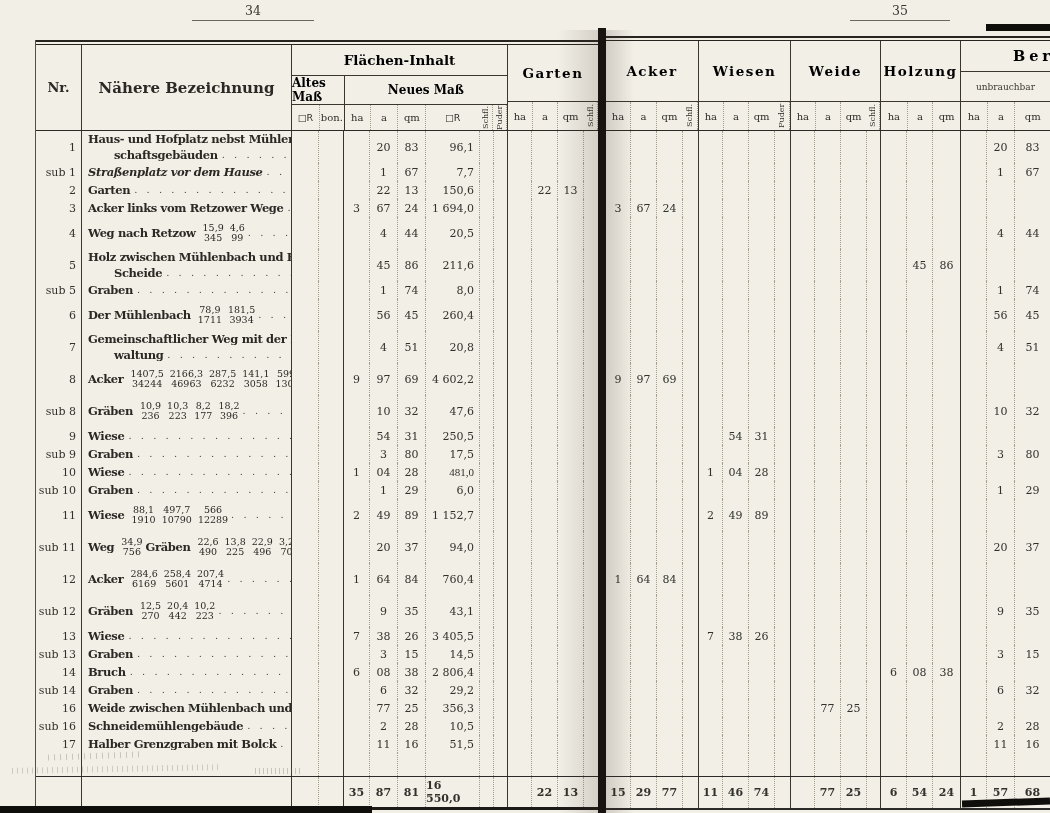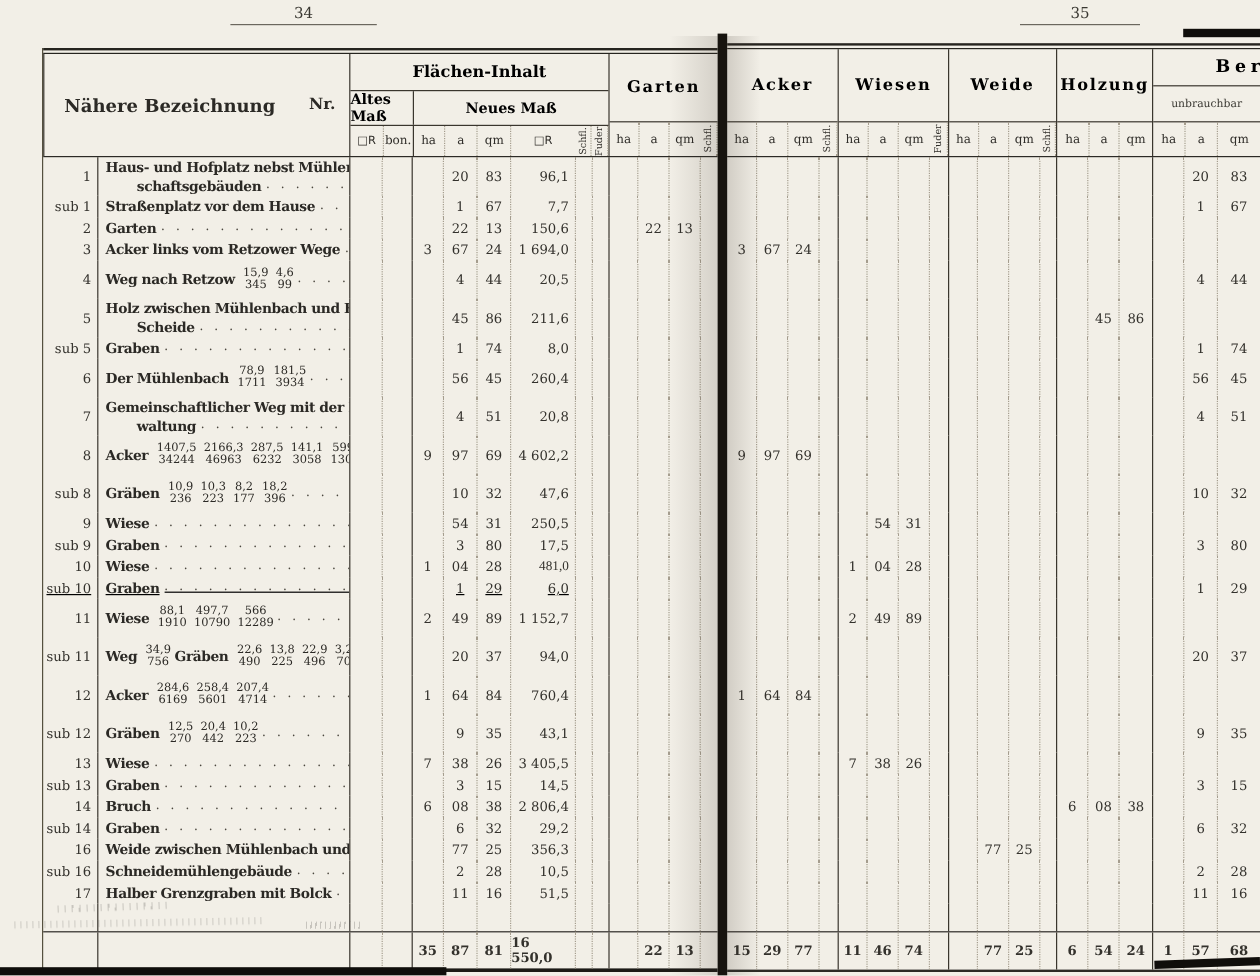--- a/index.html
+++ b/index.html
@@ -89,22 +89,22 @@
 <body>
 
 <div id="canvas">
 
   <div class="pnum" id="pnumL">34</div>
   <div class="pnum" id="pnumR">35</div>
 
   <div class="page" id="pageL">
     <div class="double-rule"></div>
     <div class="phead">
+      <div class="hcell" style="width:45px;font-size:13px">Nr.</div>
       <div class="hcell" style="width:210px;font-size:15px;border-left:1.5px solid #3a362e;box-sizing:border-box">Nähere Bezeichnung</div>
-      <div class="hcell" style="width:45px;font-size:13px">Nr.</div>
       <div class="hgroup" style="width:216px">
         <div class="hg-top">Flächen-Inhalt</div>
         <div class="hg-mid">
           <div style="width:52px">Altes Maß</div>
           <div style="width:164px;border-left:1.5px solid #3a362e">Neues Maß</div>
         </div>
         <div class="hg-units">
           <div style="width:27px" class="u-qr">□R</div>
           <div style="width:25px">bon.</div>
           <div style="width:26px;border-left:1.5px solid #3a362e">ha</div>
@@ -145,21 +145,21 @@
           <div class="cell num-r" style="width: 54px;">96,1</div>
           <div class="cell " style="width: 14px;"></div>
           <div class="cell " style="width: 14px;"></div>
           <div class="cell gl" style="width: 24px;"></div>
           <div class="cell " style="width: 26px;"></div>
           <div class="cell " style="width: 26px;"></div>
           <div class="cell " style="width: 15px;"></div>
         </div>
         <div class="trow" style="height: 18px;">
           <div class="cell b0 nrc" style="width: 45px;">sub 1</div>
-          <div class="cell gl desc" style="width: 210px;">
+          <div class="cell gl desc" style="width: 210px; font-style: italic;">
             <div class="dline full">
               <span class="dt">Straßenplatz vor dem Hause</span>
               <span class="dots">. . . . . . . . . . . . . . . . . . . . . . . . . . </span>
             </div>
           </div>
           <div class="cell gl" style="width: 27px;"></div>
           <div class="cell " style="width: 25px;"></div>
           <div class="cell gl" style="width: 26px;"></div>
           <div class="cell " style="width: 28px;">1</div>
           <div class="cell " style="width: 28px;">67</div>
@@ -473,21 +473,21 @@
           <div class="cell " style="width: 28px;">04</div>
           <div class="cell " style="width: 28px;">28</div>
           <div class="cell num-r" style="width: 54px; font-family: Liberation Serif, serif;">481,0</div>
           <div class="cell " style="width: 14px;"></div>
           <div class="cell " style="width: 14px;"></div>
           <div class="cell gl" style="width: 24px;"></div>
           <div class="cell " style="width: 26px;"></div>
           <div class="cell " style="width: 26px;"></div>
           <div class="cell " style="width: 15px;"></div>
         </div>
-        <div class="trow" style="height: 18px; text-decoration: underline;">
+        <div class="trow" style="height: 18px;">
           <div class="cell b0 nrc" style="width: 45px;">sub 10</div>
           <div class="cell gl desc" style="width: 210px;">
             <div class="dline full">
               <span class="dt">Graben</span>
               <span class="dots">. . . . . . . . . . . . . . . . . . . . . . . . . . </span>
             </div>
           </div>
           <div class="cell gl" style="width: 27px;"></div>
           <div class="cell " style="width: 25px;"></div>
           <div class="cell gl" style="width: 26px;"></div>

